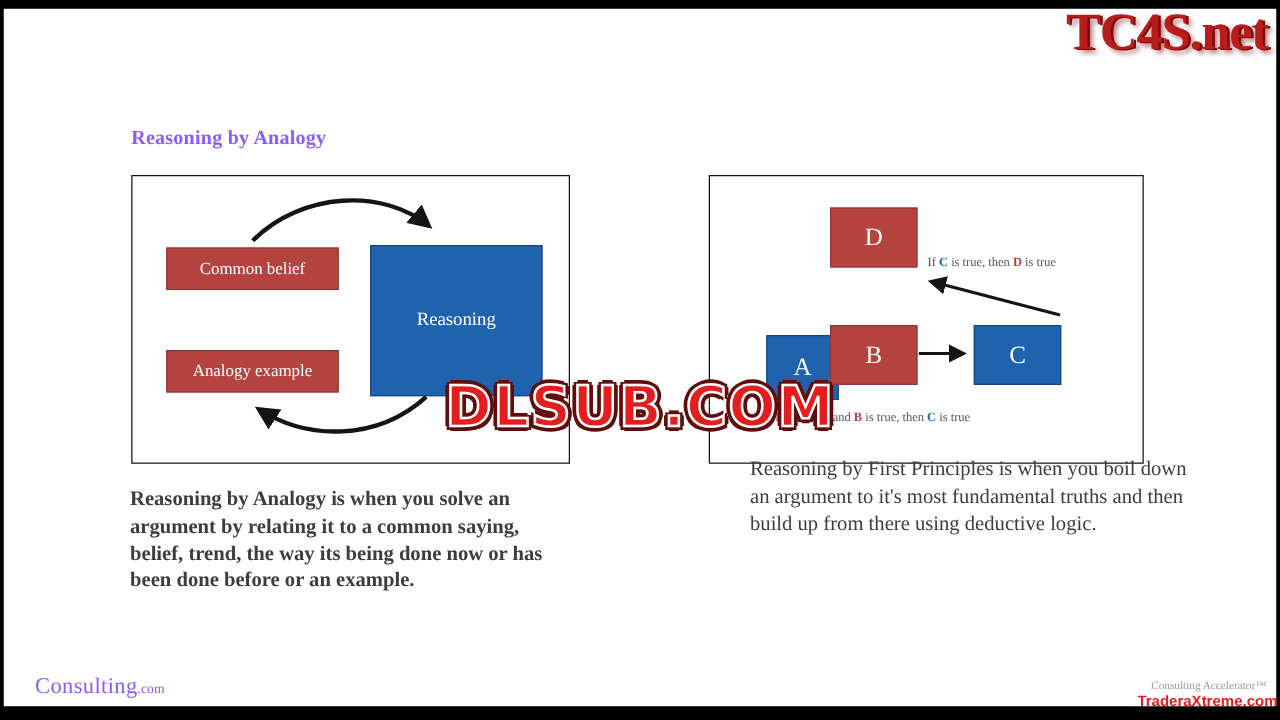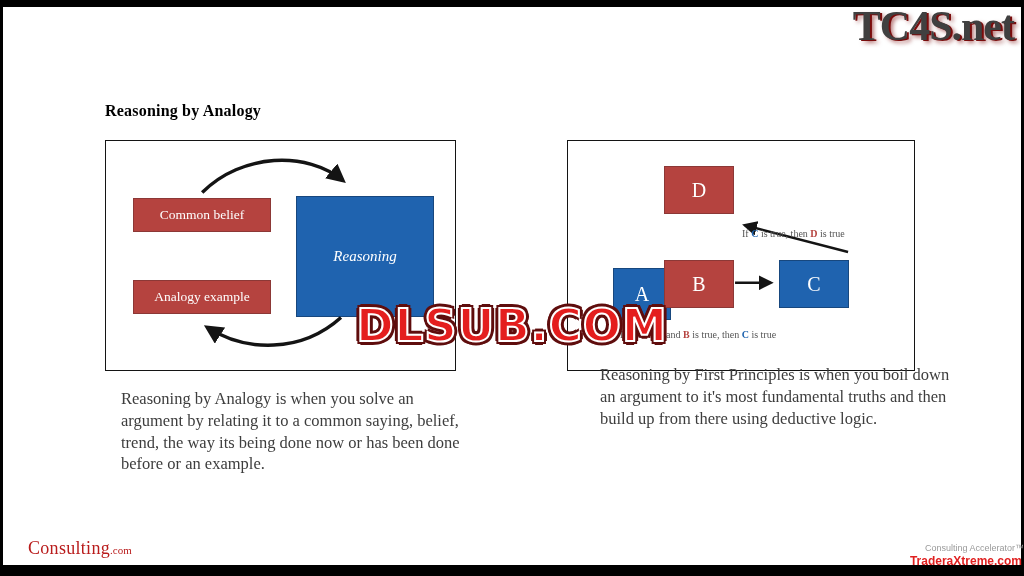--- a/index.html
+++ b/index.html
@@ -12,28 +12,28 @@
   }
   .bar { position:absolute; background:#000; }
   .bar-top { left:0; top:0; width:1024px; height:7px; }
   .bar-bottom { left:0; top:565px; width:1024px; height:11px; }
   .bar-left { left:0; top:0; width:3px; height:576px; }
   .bar-right { left:1021px; top:0; width:3px; height:576px; }
 
   .tc4s {
     position:absolute; top:2px; right:10px;
     font-family:"Liberation Serif", serif; font-weight:700;
-    font-size:42px; letter-spacing:-1px; color:#404040;
+    font-size:42px; letter-spacing:-1px; color:#b91c1c;
     text-shadow: 2px 1px 0 #7a0c0c, 4px 3px 4px rgba(120,10,10,.55);
     z-index:30;
   }
 
   .panel-title {
     position:absolute; font-weight:700; font-size:16px;
-    color:#000000; letter-spacing:.2px;
+    color:#8b5cf6; letter-spacing:.2px;
   }
   .title-left { left:105px; top:102px; }
   .title-right { left:567px; top:102px; }
 
   .diagram-frame {
     position:absolute; width:351px; height:231px;
     border:1.5px solid #141414; background:#fff;
   }
   .frame-left { left:105px; top:140px; }
   .frame-right { left:567px; top:140px; width:348px; }
@@ -45,66 +45,66 @@
     text-align:center;
   }
   .blue-box {
     position:absolute; background:var(--blue, #1f63af);
     border:1px solid var(--blue-border, #17477e);
     color:#fff; display:flex; align-items:center; justify-content:center;
     text-align:center;
   }
   .lb-item { left:27px; width:138px; height:34px; font-size:13.5px; }
   .lb-item1 { top:57px; } .lb-item2 { top:98px; } .lb-item3 { top:139px; }
-  .lb-center { left:190px; top:55px; width:138px; height:121px; font-size:15px;font-style:italic; }
+  .lb-center { left:190px; top:55px; width:138px; height:121px; font-size:15px; }
 
   .node { font-size:20px; }
   .rb-d { left:96px; top:25px; width:70px; height:48px; }
   .rb-a { left:45px; top:127px; width:58px; height:52px; z-index:1; }
   .rb-b { left:96px; top:119px; width:70px; height:48px; z-index:2; }
   .rb-c { left:211px; top:119px; width:70px; height:48px; z-index:2; }
 
   .arrow-layer { position:absolute; left:0; top:0; width:100%; height:100%; z-index:3; pointer-events:none; }
 
   .caption {
     position:absolute; font-size:10px; color:var(--caption, #555555);
     white-space:nowrap; z-index:4;
   }
   .cap-blue { color:var(--blue, #1f63af); font-weight:700; }
   .cap-red { color:var(--red, #b5433f); font-weight:700; }
-  .caption-top { left:174px; top:64px;margin-top:23px; }
+  .caption-top { left:174px; top:64px; }
   .caption-bottom { left:52px; top:188px;text-align:center; }
 
   .desc {
     position:absolute; font-size:16.5px; line-height:1.32; color:#3d3d3d;
   }
-  .desc-left { left:121px; top:388px; width:344px; }
+  .desc-left { left:104px; top:388px; width:344px;font-weight:bold; }
   .desc-right { left:567px; top:364px; width:354px;margin-left:33px; }
 
   .dlsub {
     position:absolute; left:50%; top:256px; transform:translateX(-50%);
     font-family:"DejaVu Sans", sans-serif; font-weight:800;
     font-size:45px; letter-spacing:1px;
     color:var(--watermark-red, #e41e1e);
     -webkit-text-stroke:2px #ffffff;
     text-shadow:
       -3px -3px 0 #5f0d0d, 3px -3px 0 #5f0d0d,
       -3px 3px 0 #5f0d0d, 3px 3px 0 #5f0d0d,
       0 -4px 0 #5f0d0d, 0 4px 0 #5f0d0d,
       -4px 0 0 #5f0d0d, 4px 0 0 #5f0d0d;
     z-index:40; white-space:nowrap;margin-top:43px;
   }
 
-  .logo { position:absolute; left:28px; top:538px; color:#b91c1c; z-index:20; }
+  .logo { position:absolute; left:28px; top:538px; color:#8b5cf6; z-index:20; }
   .logo-main { font-size:18px; font-weight:400; letter-spacing:.3px; }
   .logo-suffix { font-size:11px; }
 
   .accelerator {
-    position:absolute; right:0; top:543px; font-size:9px;
-    color:#9a9a9a; font-family:Liberation Sans, sans-serif; z-index:20;
+    position:absolute; right:11px; top:543px; font-size:9px;
+    color:#9a9a9a; font-family:Liberation Serif, serif; z-index:20;
   }
   .tradera {
     position:absolute; right:2px; top:554px; font-size:12px; font-weight:700;
     color:var(--tradera-red, #e01f1f); font-family:"Liberation Sans", sans-serif;
     z-index:60;
   }
 </style>
 </head>
 <body>
 

